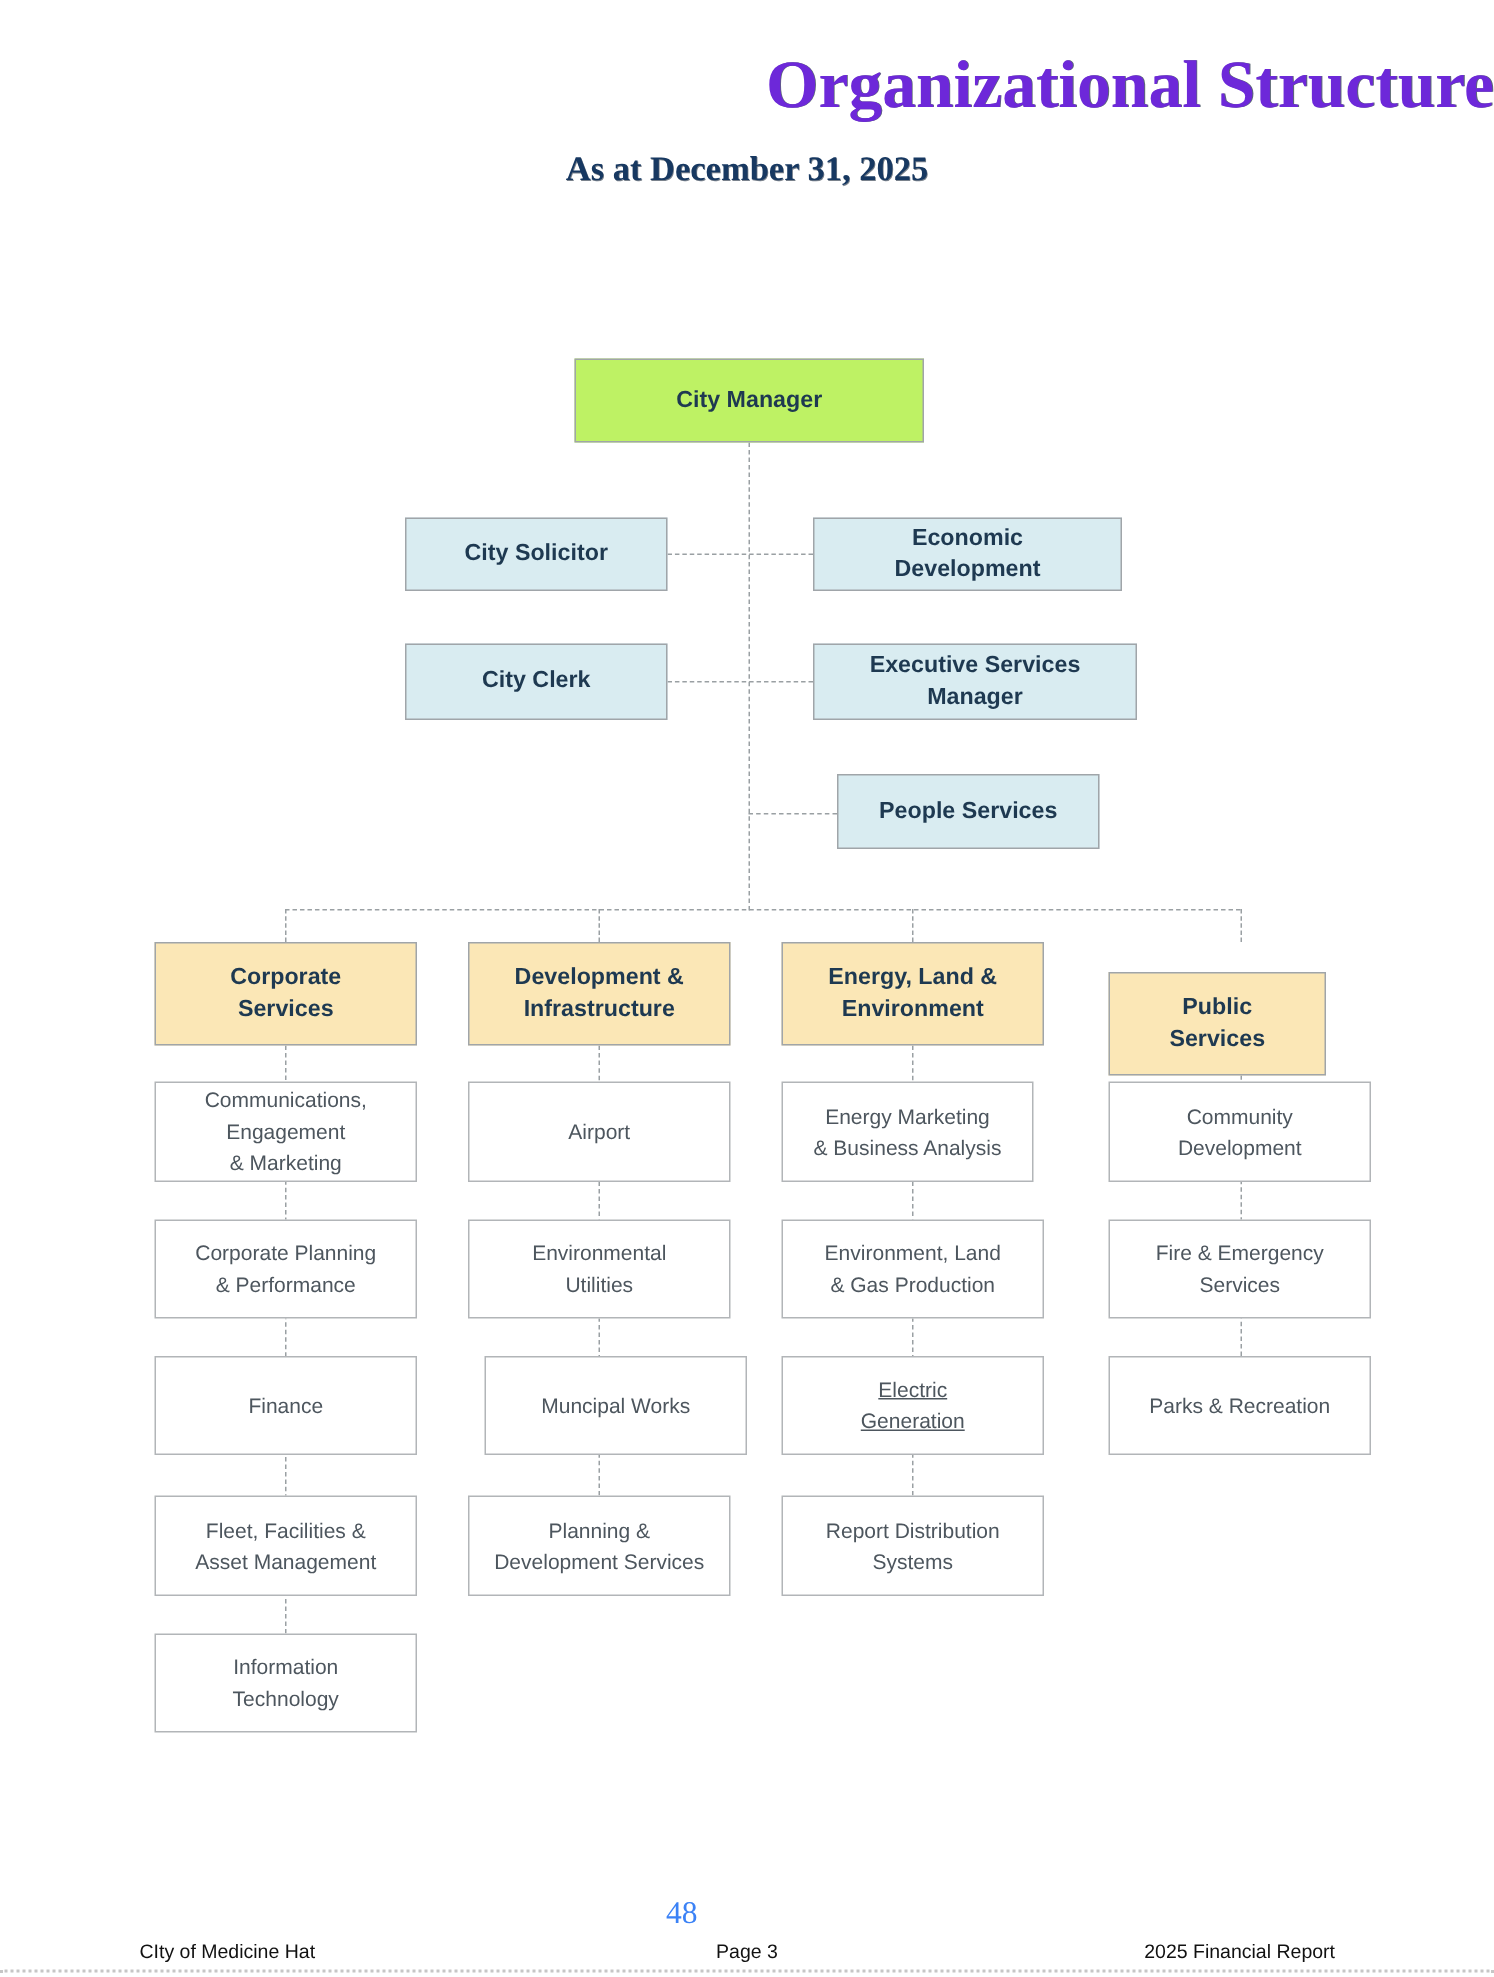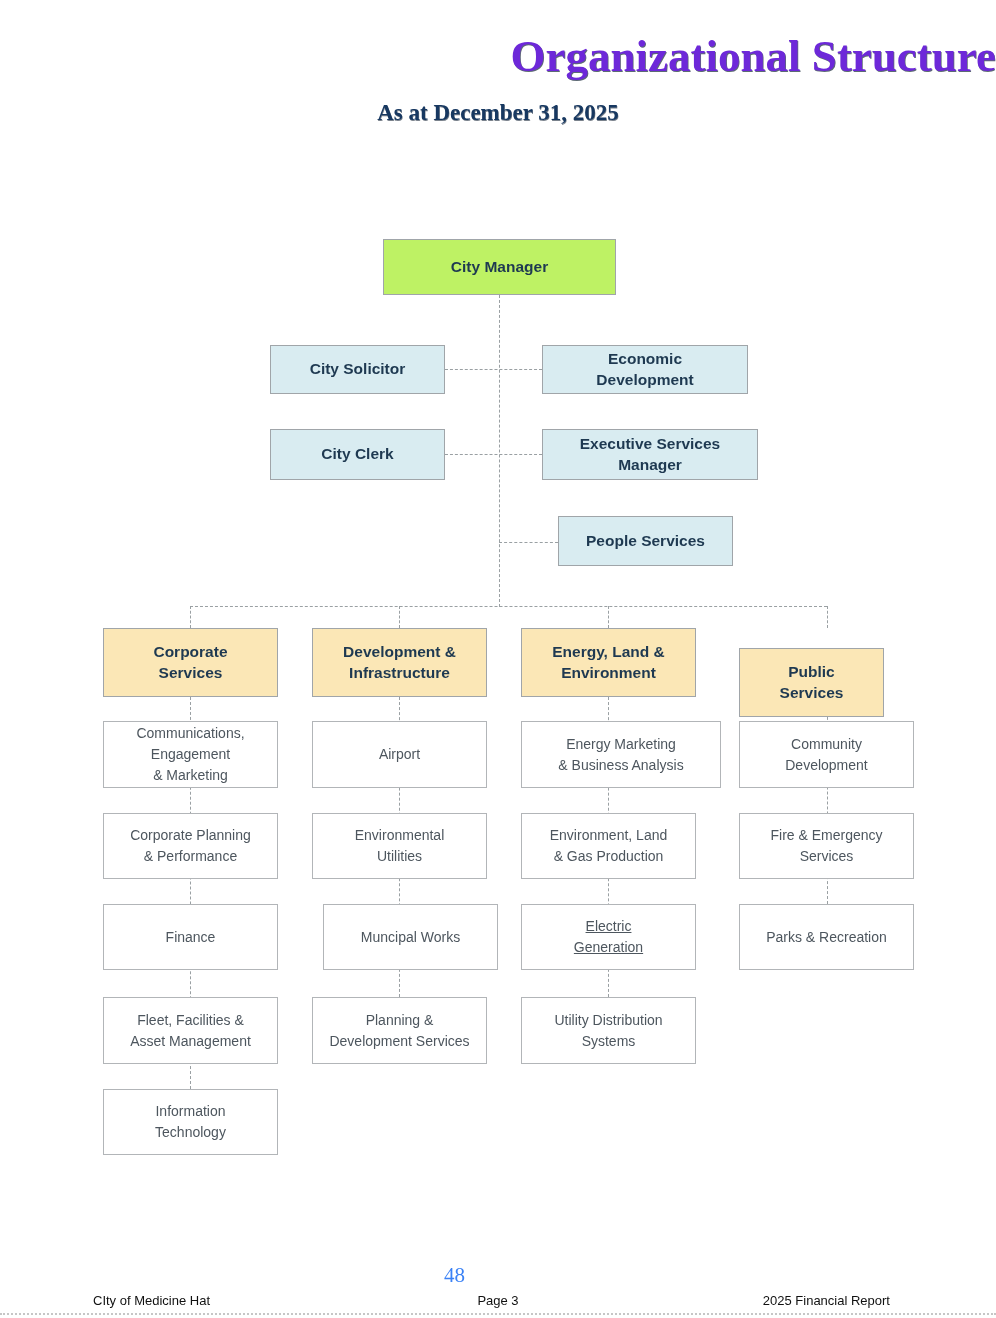--- a/index.html
+++ b/index.html
@@ -116,27 +116,27 @@
   <div class="box dept" style="left:103px; top:1089px; width:175px; height:66px;">Information
 Technology</div>
 
   <div class="box dept" style="left:312px; top:721px; width:175px; height:67px;">Airport</div>
   <div class="box dept" style="left:312px; top:813px; width:175px; height:66px;">Environmental
 Utilities</div>
   <div class="box dept" style="left:323px; top:904px; width:175px; height:66px;">Muncipal Works</div>
   <div class="box dept" style="left:312px; top:997px; width:175px; height:67px;">Planning &amp;
 Development Services</div>
 
-  <div class="box dept" style="left:521px; top:721px; width:200px; height:67px;">Energy Marketing
+  <div class="box dept" style="left:521px; top:721px; width:168px; height:67px;">Energy Marketing
 &amp; Business Analysis</div>
   <div class="box dept" style="left:521px; top:813px; width:175px; height:66px;">Environment, Land
 &amp; Gas Production</div>
   <div class="box dept" style="left:521px; top:904px; width:175px; height:66px;text-decoration:underline;">Electric
 Generation</div>
-  <div class="box dept" style="left:521px; top:997px; width:175px; height:67px;">Utility Distribution
+  <div class="box dept" style="left:521px; top:997px; width:175px; height:67px;">Report Distribution
 Systems</div>
 
   <div class="box dept" style="left:739px; top:721px; width:175px; height:67px;">Community
 Development</div>
   <div class="box dept" style="left:739px; top:813px; width:175px; height:66px;">Fire &amp; Emergency
 Services</div>
   <div class="box dept" style="left:739px; top:904px; width:175px; height:66px;">Parks &amp; Recreation</div>
 </div>
 
 <div class="page-number">48</div>

